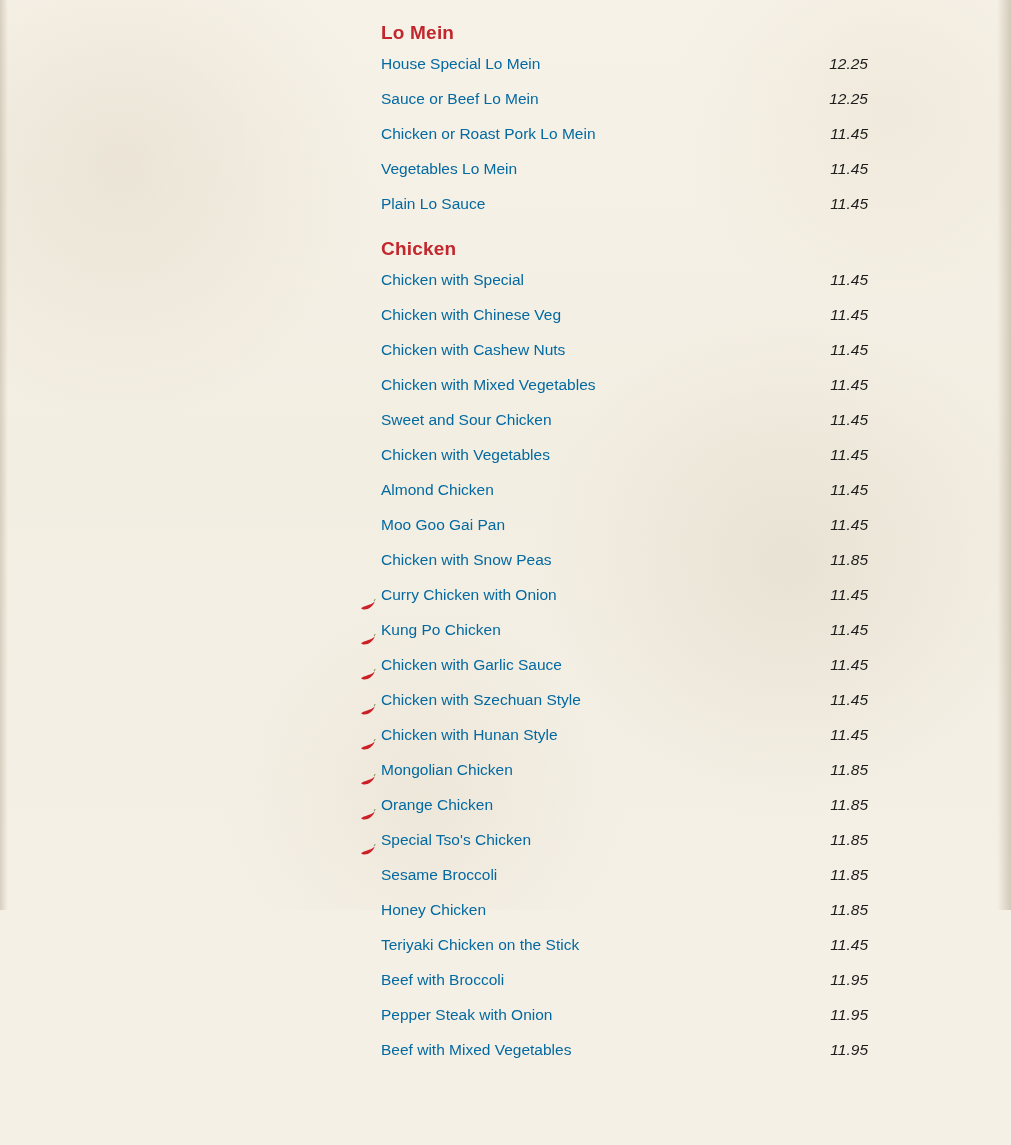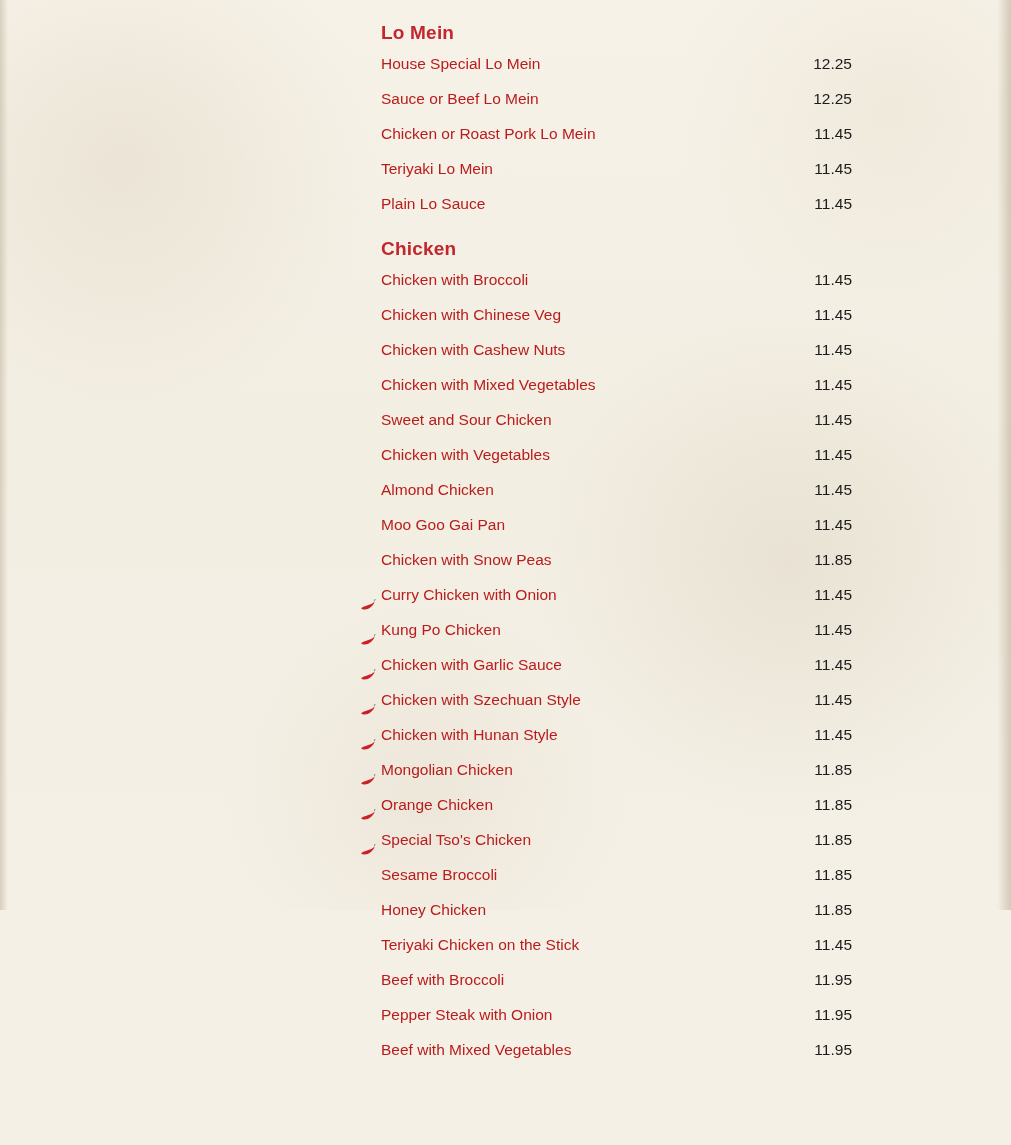--- a/index.html
+++ b/index.html
@@ -67,30 +67,31 @@
     margin-top: 22px;
   }
   .item-row {
     position: relative;
     display: flex;
     align-items: baseline;
     padding: 0 0 0 31px;
     height: 35px;
   }
   .item-name {
-    color: #b91c1c;
+    color: #0369a1;
     font-size: 15.5px;
     white-space: nowrap;
   }
   .item-price {
     position: absolute;
-    right: 98px;
+    right: 82px;
     color: #1c1c1c;
     font-size: 15.5px;
     text-align: left;
+    font-style: italic;
   }
   .spicy-icon {
     position: absolute;
     left: 8px;
     top: 50%;
     transform: translateY(-50%);
     width: 18px;
     height: 14px;
     display: inline-block;
   }
@@ -113,32 +114,32 @@
         </div>
         <div class="item-row">
           <span class="item-name">Sauce or Beef Lo Mein</span>
           <span class="item-price">12.25</span>
         </div>
         <div class="item-row">
           <span class="item-name">Chicken or Roast Pork Lo Mein</span>
           <span class="item-price">11.45</span>
         </div>
         <div class="item-row">
-          <span class="item-name">Teriyaki Lo Mein</span>
+          <span class="item-name">Vegetables Lo Mein</span>
           <span class="item-price">11.45</span>
         </div>
         <div class="item-row">
           <span class="item-name">Plain Lo Sauce</span>
           <span class="item-price">11.45</span>
         </div>
       </div>
       <div class="section">
         <div class="section-title">Chicken</div>
         <div class="item-row">
-          <span class="item-name">Chicken with Broccoli</span>
+          <span class="item-name">Chicken with Special</span>
           <span class="item-price">11.45</span>
         </div>
         <div class="item-row">
           <span class="item-name">Chicken with Chinese Veg</span>
           <span class="item-price">11.45</span>
         </div>
         <div class="item-row">
           <span class="item-name">Chicken with Cashew Nuts</span>
           <span class="item-price">11.45</span>
         </div>

